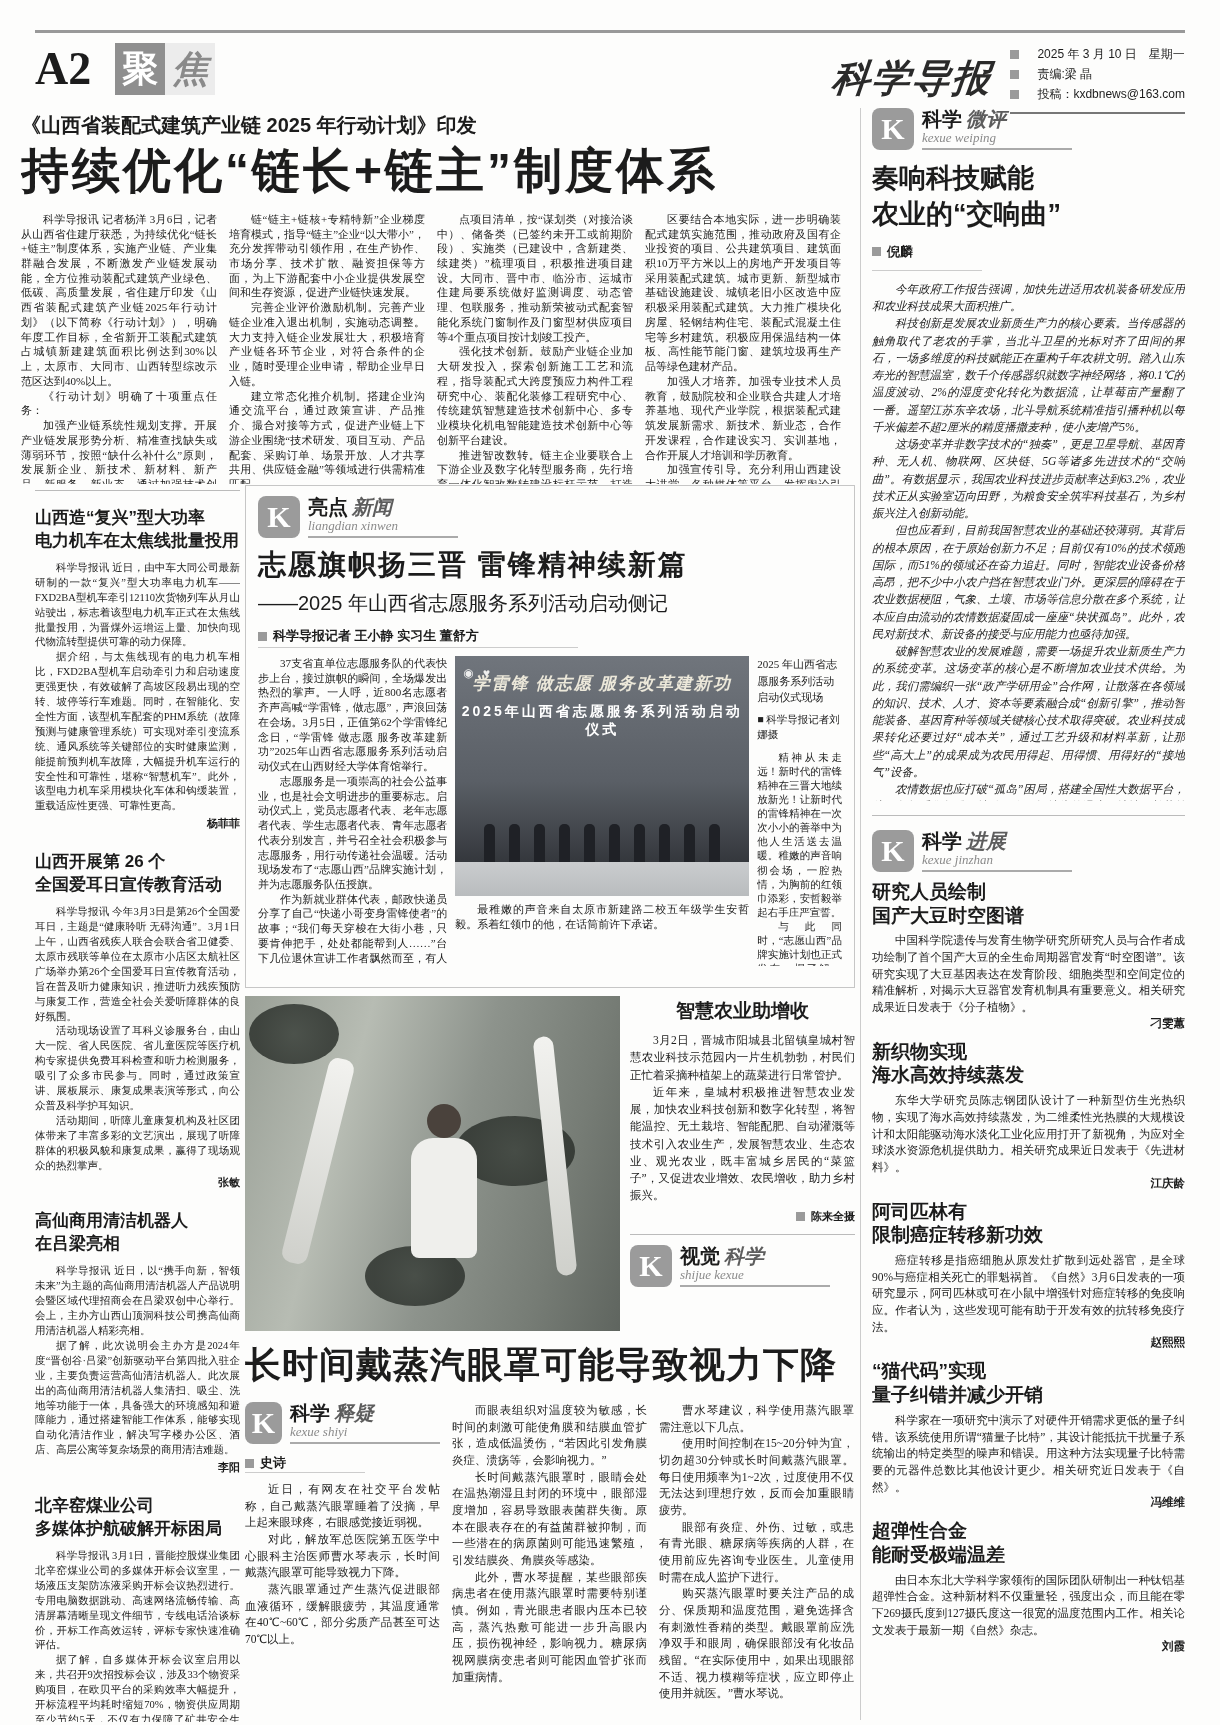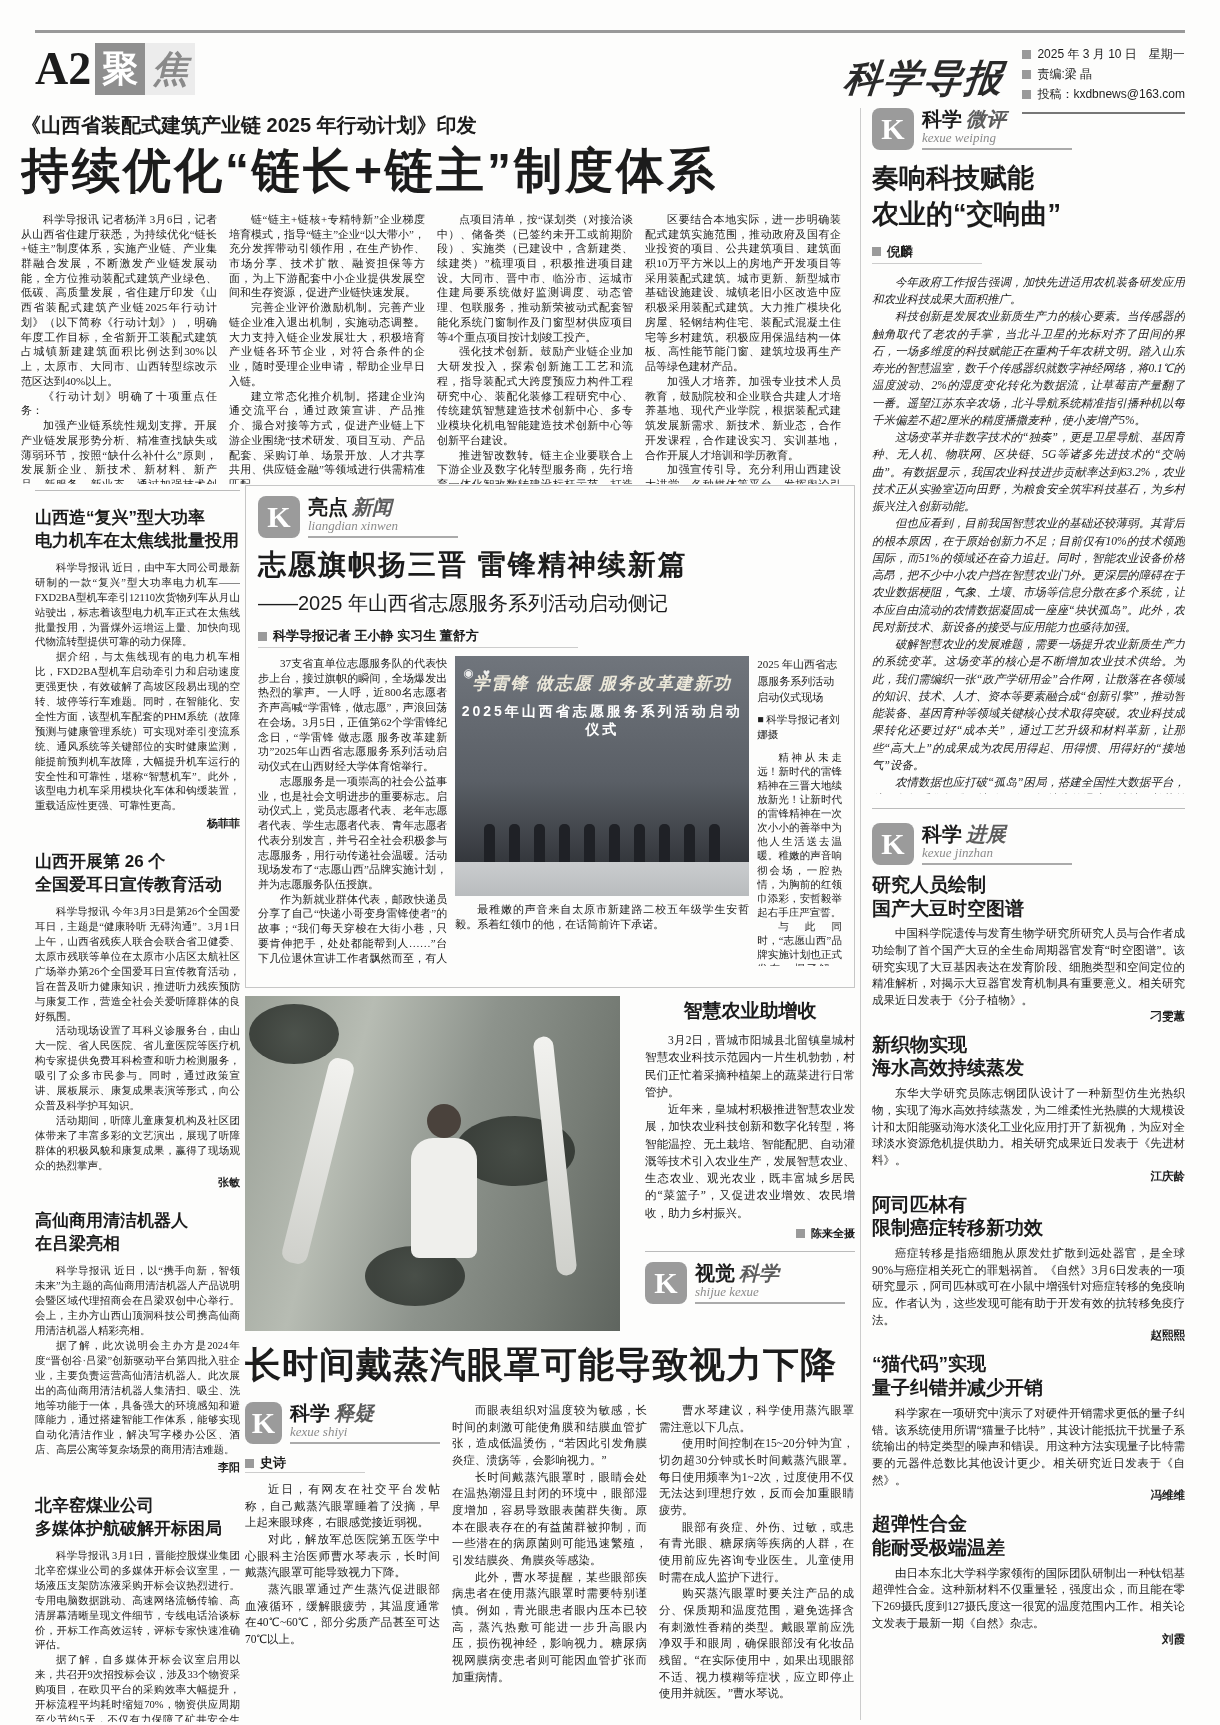--- a/index.html
+++ b/index.html
@@ -6,33 +6,33 @@
   .page{position:relative;width:1220px;height:1725px;margin:0 auto;background:#fdfdfc;
         color:#1c1c1c;font-family:"Liberation Serif",serif;overflow:hidden;}
   .sq{display:inline-block;width:9px;height:9px;background:#9a9a9a;margin-right:6px;flex:0 0 auto;}
   .para{margin:0;text-indent:2em;}
   .bodytext{font-size:11px;line-height:1.34;text-align:justify;}
   .author{text-align:right;font-weight:bold;font-family:"Liberation Sans",sans-serif;font-size:11px;margin-top:2px;}
 
   
   .header{position:absolute;left:35px;top:30px;width:1150px;border-top:3px solid #999;
           display:flex;justify-content:space-between;align-items:flex-start;padding-top:10px;}
-  .h-left{display:flex;align-items:center;gap:4px;}
+  .h-left{display:flex;align-items:center;gap:24px;}
   .page-no{font-size:46px;font-weight:bold;font-family:"Liberation Serif",serif;line-height:1;}
   .focus-logo{display:flex;}
   .focus-logo .f1{width:50px;height:52px;background:#8f8f8f;color:#fff;font-weight:bold;
                   font-size:36px;display:flex;align-items:center;justify-content:center;font-family:"Liberation Sans",sans-serif;}
   .focus-logo .f2{width:50px;height:52px;background:#ececec;color:#8a8a8a;font-weight:bold;
                   font-size:36px;display:flex;align-items:center;justify-content:center;
                   font-style:italic;font-family:"Liberation Serif",serif;}
   .h-right{display:flex;align-items:center;gap:18px;}
   .masthead{font-size:38px;font-weight:bold;font-style:italic;transform:skewX(-6deg);
             font-family:"Liberation Serif",serif;color:#2a2a2a;letter-spacing:2px;}
   .pubinfo{font-size:12px;font-family:"Liberation Sans",sans-serif;border-bottom:2px solid #777;padding-bottom:6px;}
-  .publine{display:flex;align-items:center;margin:3px 0;}
+  .publine{display:flex;align-items:center;margin:3px 0;gap:12px;}
 
   
   .main-article{position:absolute;left:21px;top:112px;width:820px;height:372px;overflow:hidden;}
   .kicker{font-size:20px;font-weight:600;font-family:"Liberation Sans",sans-serif;margin-bottom:6px;}
   .main-headline{font-size:48px;font-weight:bold;font-family:"Liberation Sans",sans-serif;
                  letter-spacing:3px;line-height:1.1;margin-bottom:14px;white-space:nowrap;}
   .main-cols{display:flex;gap:12px;height:278px;overflow:hidden;}
   .main-col{width:196px;overflow:hidden;}
 
   
@@ -69,21 +69,21 @@
   .banner1{margin-top:16px;text-align:center;color:#ece8da;font-weight:bold;font-style:italic;
            font-size:17px;letter-spacing:2px;font-family:"Liberation Serif",serif;}
   .banner2{text-align:center;color:#ffffff;font-weight:bold;font-size:14px;letter-spacing:3px;
            font-family:"Liberation Sans",sans-serif;margin-top:8px;}
   .fig-row{position:absolute;left:0;right:0;bottom:34px;display:flex;justify-content:center;gap:14px;}
   .fig{width:11px;height:38px;background:#1f2126;border-radius:5px 5px 0 0;}
   .hl-caption{font-size:11px;line-height:1.5;}
   .hl-caption-credit{font-size:10.5px;line-height:1.5;margin:6px 0 8px 0;color:#222;}
   .hl-mid-below{margin-top:6px;overflow:hidden;}
 
-  .photo-row{display:flex;gap:25px;margin-top:8px;height:335px;}
+  .photo-row{display:flex;gap:10px;margin-top:8px;height:335px;}
   .photo2{width:375px;height:335px;position:relative;overflow:hidden;flex:0 0 auto;
           background:linear-gradient(105deg,#9aa097 0%,#b7bcb3 28%,#8d938c 55%,#767c75 80%,#5f655f 100%);}
   .pipe{position:absolute;background:linear-gradient(180deg,#f2f2ef,#cfd0cb);border-radius:10px;}
   .pipe1{width:26px;height:210px;left:60px;top:60px;transform:rotate(14deg);}
   .pipe2{width:20px;height:240px;left:300px;top:40px;transform:rotate(-6deg);}
   .blob{position:absolute;background:radial-gradient(circle,#3c423c 0%,#2d322d 70%);border-radius:50%;opacity:.85;}
   .blob1{width:90px;height:60px;left:4px;top:8px;}
   .blob2{width:120px;height:70px;left:210px;top:120px;}
   .blob3{width:100px;height:60px;left:120px;top:250px;}
   .gh-person-head{position:absolute;left:182px;top:108px;width:34px;height:34px;border-radius:50%;background:#4a423c;}
@@ -101,21 +101,21 @@
   .eye-cols{display:flex;gap:12px;height:330px;overflow:hidden;}
   .eye-col{width:195px;overflow:hidden;}
   .eye-author{display:flex;align-items:center;font-weight:bold;font-family:"Liberation Sans",sans-serif;
               font-size:13px;border-bottom:1px solid #ccc;margin:10px 0 8px 0;width:120px;}
 
   
   .vdivider{position:absolute;left:860px;top:108px;width:1px;height:1612px;background:#ccc;}
   .right-rail{position:absolute;left:872px;top:108px;width:313px;height:1612px;overflow:hidden;}
   .wp-headline{font-size:27px;font-weight:bold;font-family:"Liberation Sans",sans-serif;line-height:1.35;margin:10px 0 10px 0;}
   .wp-author{display:flex;align-items:center;font-weight:bold;font-family:"Liberation Sans",sans-serif;
-             font-size:13px;border-bottom:1px solid #ccc;padding-bottom:2px;margin-bottom:10px;width:110px;}
+             font-size:13px;border-bottom:1px solid #ccc;padding-bottom:9px;margin-bottom:10px;width:110px;}
   .wp-body{font-size:11.5px;line-height:1.5;text-align:justify;font-style:italic;height:520px;overflow:hidden;}
   .rr-sep{border:none;border-top:1px solid #bbb;margin:14px 0 14px 0;}
   .jz-item{margin-bottom:9px;}
   .jz-title{font-size:19px;font-weight:bold;font-family:"Liberation Sans",sans-serif;line-height:1.25;margin-bottom:5px;}
   .jz-body{font-size:11.5px;line-height:1.45;text-align:justify;text-indent:2em;margin:0;}
   .jz-author{text-align:right;font-weight:bold;font-family:"Liberation Sans",sans-serif;font-size:11.5px;}
 </style>
 </head>
 <body>
 

